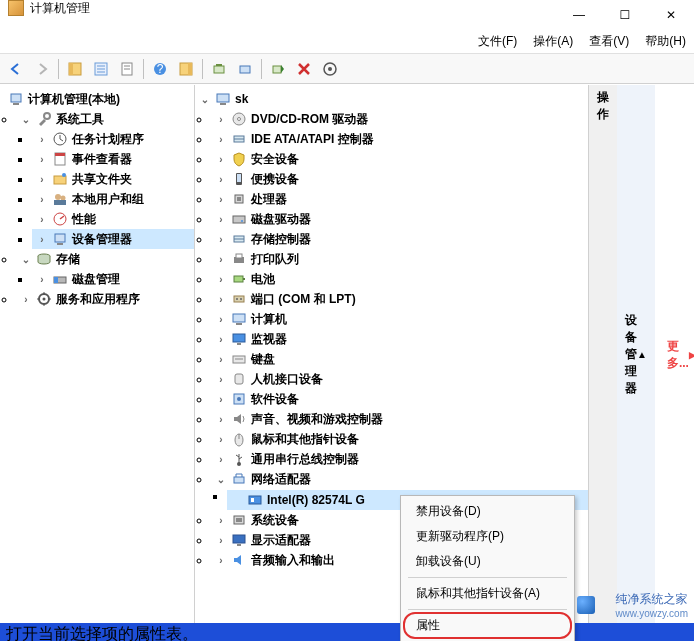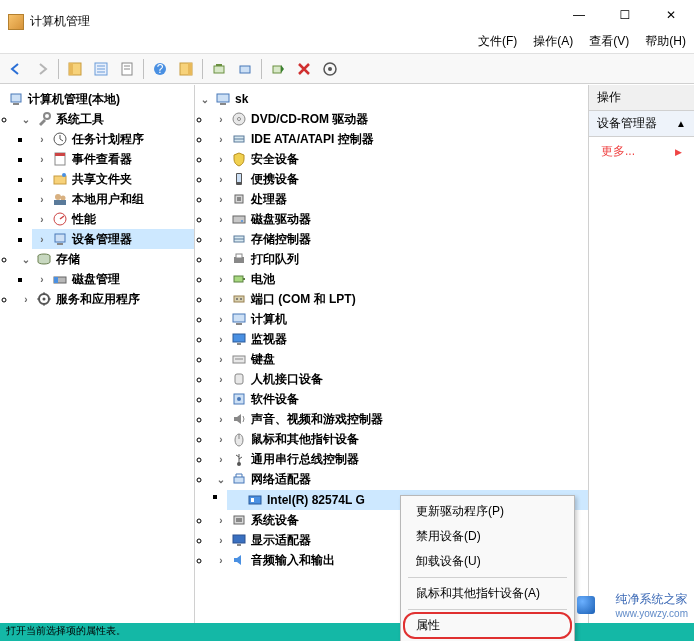--- a/index.html
+++ b/index.html
@@ -1,54 +1,54 @@
 <!DOCTYPE html>
 <html><head>
 <meta charset="utf-8">
 <style>
 * { margin: 0; padding: 0; box-sizing: border-box; font-family: "Microsoft YaHei", "Segoe UI", sans-serif; font-size: 12px; }
 body { background: #fff; width: 694px; height: 641px; position: relative; overflow: hidden; }
 
-.titlebar { height: 30px; display: flex; align-items: flex-end; padding: 0 0 0 8px; }
+.titlebar { height: 30px; display: flex; align-items: flex-start; padding: 0 0 0 8px; }
 .titlebar .tb-icon { width: 16px; height: 16px; margin-right: 6px; background: linear-gradient(135deg,#f7c26a,#d6933a); border: 1px solid #b4802f; }
 .titlebar .title { flex: 1; }
 .win-controls { display: flex; }
 .win-controls div { width: 46px; height: 30px; display: flex; align-items: center; justify-content: center; }
 
 .menubar { height: 24px; display: flex; align-items: center; padding: 0 8px; gap: 16px; border-bottom: 1px solid #e0e0e0; justify-content: flex-end; }
 
 .toolbar { height: 30px; display: flex; align-items: center; padding: 0 4px; gap: 2px; border-bottom: 1px solid #d0d0d0; background: #f8f8f8; }
 .toolbar .tbtn { width: 24px; height: 24px; display: flex; align-items: center; justify-content: center; border: 1px solid transparent; }
 .toolbar .sep { width: 1px; height: 20px; background: #c0c0c0; margin: 0 2px; }
 
 .main { display: flex; height: 540px; border-top: 1px solid #fff; }
 .left-panel { width: 195px; border-right: 1px solid #d0d0d0; padding: 4px 0; overflow: hidden; }
 .center-panel { flex: 1; border-right: 1px solid #d0d0d0; padding: 4px 0; overflow: hidden; position: relative; }
-.right-panel { width: 105px; display: flex; flex-direction: column; }
+.right-panel { width: 105px; display: flex; flex-direction: row; font-weight: bold; }
 .right-panel .hdr { background: #f0f0f0; padding: 4px 8px; border-bottom: 1px solid #d0d0d0; }
 .right-panel .box { background: #eef3fa; padding: 4px 8px; border-bottom: 1px solid #d0d0d0; display: flex; justify-content: space-between; align-items: center; }
 .right-panel .box .arrow { font-size: 10px; }
 .right-panel .more { padding: 6px 12px; display: flex; justify-content: space-between; align-items: center; color: #ef4444; }
 .right-panel .more .arr { font-size: 9px; }
 
 .tree { list-style: none; font-weight: bold; }
 .tree li { white-space: nowrap; }
 .tree .row { display: flex; align-items: center; height: 20px; padding-left: 4px; cursor: default; }
 .tree .row.selected { background: #cde8ff; }
 .tree .toggle { width: 12px; text-align: center; color: #666; font-size: 10px; }
 .tree .icon { width: 16px; height: 16px; margin: 0 4px; display: inline-flex; align-items: center; justify-content: center; }
 .tree .children { padding-left: 16px; }
 .tree .lbl { padding-right: 6px; }
 
 .ctx-menu { position: absolute; left: 400px; top: 495px; width: 175px; background: #f9f9f9; border: 1px solid #b8b8b8; box-shadow: 2px 2px 4px rgba(0,0,0,0.2); padding: 3px; z-index: 50; }
 .ctx-menu .item { padding: 4px 12px; cursor: default; }
 .ctx-menu .sep { height: 1px; background: #d0d0d0; margin: 3px 4px; }
 .ctx-menu .highlight { outline: 2px solid #e03030; outline-offset: -1px; border-radius: 11px; }
 
-.statusbar { position: absolute; bottom: 0; left: 0; right: 0; height: 18px; padding: 1px 6px; font-size: 10px; background: #14b8a6; }
+.statusbar { position: absolute; bottom: 0; left: 0; right: 0; height: 18px; padding: 1px 6px; font-size: 16px; background: #1d4ed8; }
 
 .watermark { position: absolute; right: 6px; bottom: 22px; color: #3a68b5; font-size: 13px; font-weight: 500; display: flex; align-items: center; gap: 20px; z-index: 60; }
 .watermark .wm-icon { width: 18px; height: 18px; background: radial-gradient(circle at 30% 30%, #6bb0ff, #1a5fb4); border-radius: 3px; }
 
 svg { display: block; }
 </style>
 </head>
 <body>
 
 <div class="titlebar">
@@ -594,22 +594,22 @@
       <span class="arrow">▲</span>
     </div>
     <div class="more">
       <span>更多...</span>
       <span class="arr">▶</span>
     </div>
   </div>
 </div>
 
 <div class="ctx-menu" id="ctx-menu">
+    <div class="item">禁用设备(D)</div>
     <div class="item">更新驱动程序(P)</div>
-    <div class="item">禁用设备(D)</div>
     <div class="item">卸载设备(U)</div>
     <div class="sep"></div>
     <div class="item">鼠标和其他指针设备(A)</div>
     <div class="sep"></div>
     <div class="item highlight">属性</div>
   </div>
 
 <div class="statusbar">打开当前选择项的属性表。</div>
 
 <div class="watermark">

